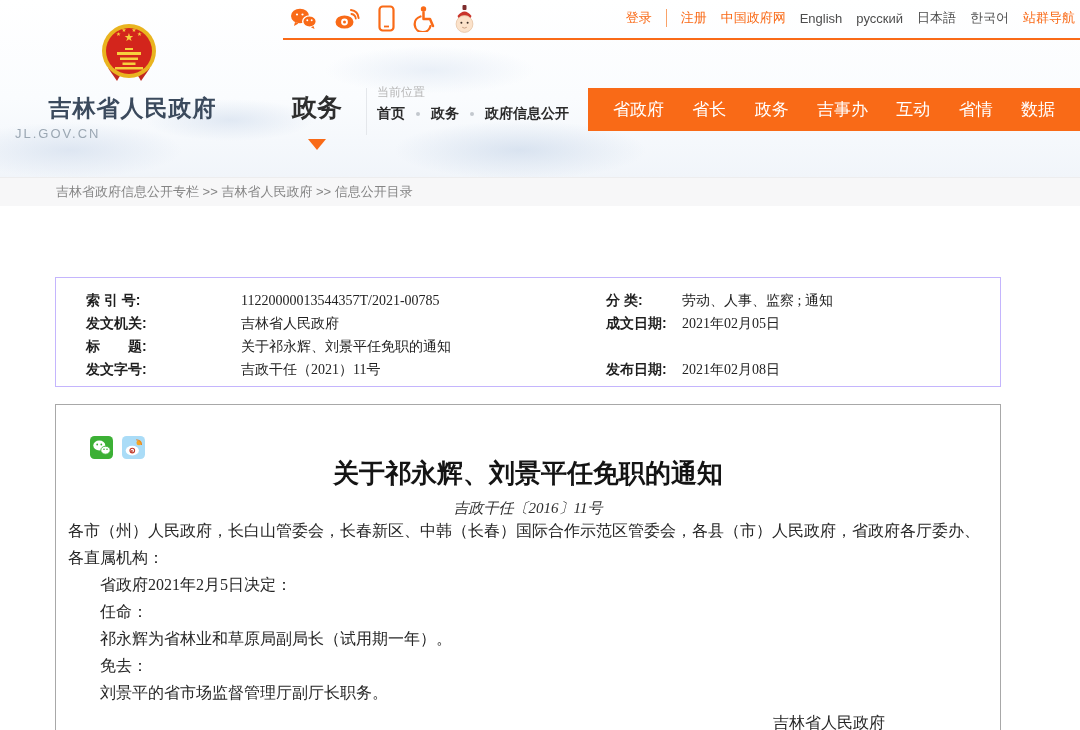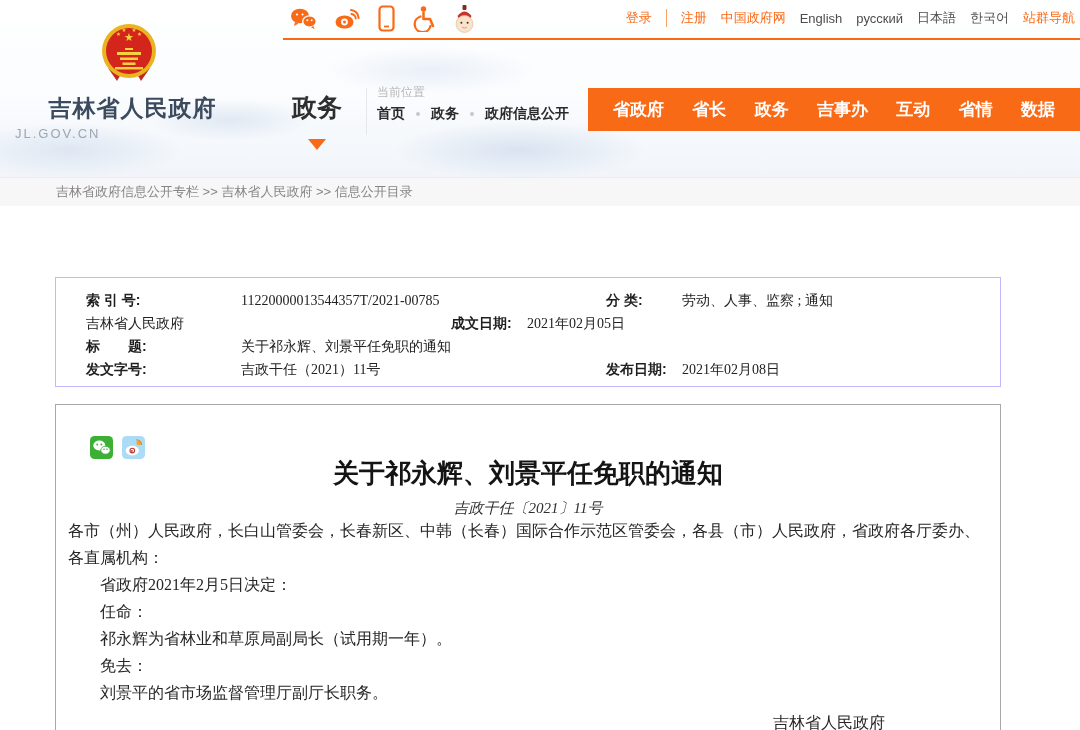--- a/index.html
+++ b/index.html
@@ -34,21 +34,21 @@
   .section-caret{position:absolute;left:308px;top:139px;width:0;height:0;
     border-left:9px solid transparent;border-right:9px solid transparent;border-top:11px solid #f96a17;}
   .vdivider{position:absolute;left:366px;top:88px;width:1px;height:47px;background:#e4e7eb;}
   .loc-label{position:absolute;left:377px;top:84px;font-size:12px;color:#b6b6b6;}
   .loc-path{position:absolute;left:377px;top:105px;display:flex;align-items:center;gap:11px;
     font-size:14px;font-weight:600;color:#2b2b2b;}
   .loc-item{cursor:pointer;}
   .loc-dot{width:4px;height:4px;border-radius:50%;background:#c3c8ce;}
   .mainnav{position:absolute;left:588px;top:88px;width:492px;height:43px;background:#f96a17;
     display:flex;align-items:center;justify-content:space-between;padding:0 25px;box-sizing:border-box;}
-  .nav-item{color:#fff;font-weight:bold;font-size:17px;cursor:pointer;white-space:nowrap;}
+  .nav-item{color:#fff;font-weight:normal;font-size:17px;cursor:pointer;white-space:nowrap;}
   
   .crumbbar{position:absolute;left:0;top:177px;width:1080px;height:29px;background:#f7f7f8;
     border-top:1px solid #ededee;box-sizing:border-box;display:flex;align-items:center;}
   .crumb-text{margin-left:56px;font-size:13px;color:#858585;}
   
   .infobox{position:absolute;left:55px;top:277px;width:946px;height:110px;background:#fff;
     border:1px solid #c4b5fd;box-sizing:border-box;padding-top:11px;}
   .inforow{display:flex;height:23px;line-height:23px;padding-left:30px;font-size:14px;}
   .ilbl{font-weight:bold;color:#1f1f1f;white-space:pre;}
   .ival{color:#222;font-family:"Liberation Serif","DejaVu Serif",serif;}
@@ -183,20 +183,21 @@
 </div>
 
 <div class="infobox">
   <div class="inforow">
     <span class="ilbl c-l1">索 引 号:</span>
     <span class="ival c-v1">11220000013544357T/2021-00785</span>
     <span class="ilbl c-l2">分 类:</span>
     <span class="ival c-v2">劳动、人事、监察 ; 通知</span>
   </div>
   <div class="inforow">
+    <span class="ilbl c-l1">发文机关:</span>
     <span class="ival c-v1">吉林省人民政府</span>
     <span class="ilbl c-l2">成文日期:</span>
     <span class="ival c-v2">2021年02月05日</span>
   </div>
   <div class="inforow">
     <span class="ilbl c-l1">标　　题:</span>
     <span class="ival c-v1">关于祁永辉、刘景平任免职的通知</span>
   </div>
   <div class="inforow">
     <span class="ilbl c-l1">发文字号:</span>
@@ -225,21 +226,21 @@
         <ellipse cx="10.3" cy="14.6" rx="6.6" ry="4.9" fill="#fff"></ellipse>
         <circle cx="10.3" cy="14.6" r="2.3" fill="none" stroke="#c0392b" stroke-width="1.1"></circle>
         <circle cx="9.9" cy="15" r=".9" fill="#c0392b"></circle>
         <circle cx="17" cy="6.8" r="2.5" fill="#f5a623"></circle>
         <path d="M14.2 3.8 q5 .2 5.4 5.2" stroke="#e67e22" fill="none" stroke-width="1"></path>
       </svg>
     </span>
   </div>
 
   <div class="art-title">关于祁永辉、刘景平任免职的通知</div>
-  <div class="art-subtitle">吉政干任〔2021〕11号</div>
+  <div class="art-subtitle">吉政干任〔2016〕11号</div>
 
   <div class="art-body">
     <p class="salutation">各市（州）人民政府，长白山管委会，长春新区、中韩（长春）国际合作示范区管委会，各县（市）人民政府，省政府各厅委办、各直属机构：</p>
     <p>省政府2021年2月5日决定：</p>
     <p>任命：</p>
     <p>祁永辉为省林业和草原局副局长（试用期一年）。</p>
     <p>免去：</p>
     <p>刘景平的省市场监督管理厅副厅长职务。</p>
     <div class="signature">
       <div>吉林省人民政府</div>

